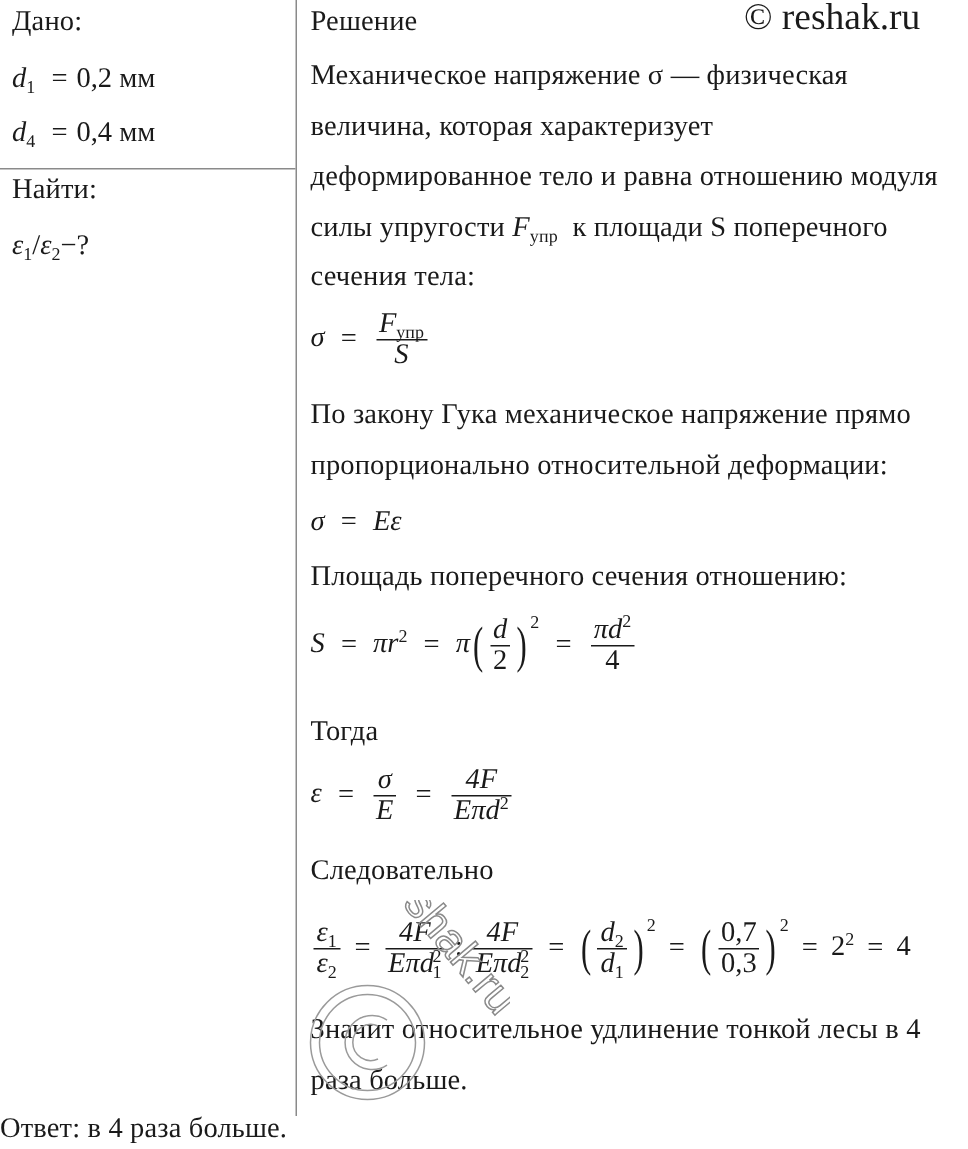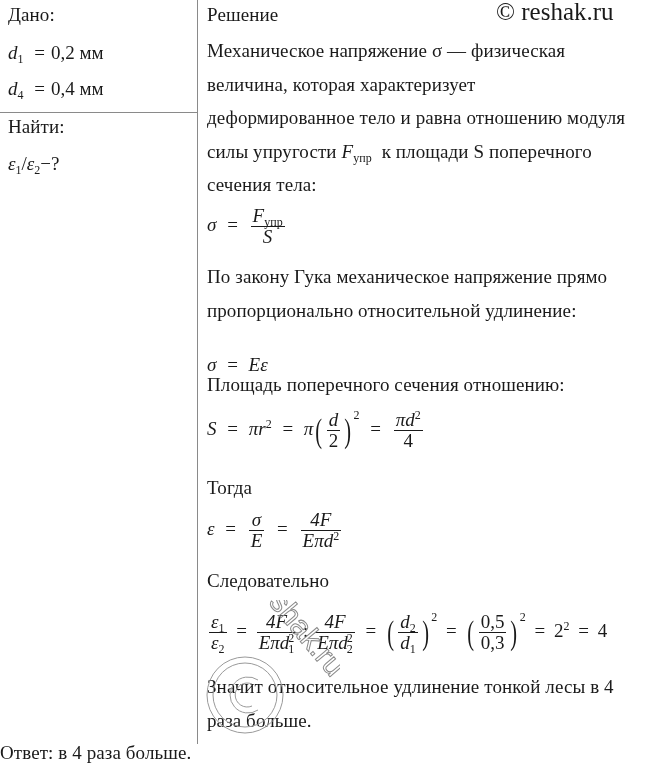--- a/index.html
+++ b/index.html
@@ -125,23 +125,23 @@
   <div class="abs math" style="left:207px; top:206px;">
     <span>σ</span>
     <span class="op">=</span>
     <span class="frac">
       <span class="num"><span>F</span><sub class="up">упр</sub></span>
       <span class="den">S</span>
     </span>
   </div>
 
   <div class="abs txt" style="left:207px; top:266px;">По закону Гука механическое напряжение прямо</div>
-  <div class="abs txt" style="left:207px; top:300px;">пропорционально относительной удлинение:</div>
+  <div class="abs txt" style="left:207px; top:300px;">пропорционально относительной деформации:</div>
 
-  <div class="abs math" style="left:207px; top:354px;">
+  <div class="abs math" style="left:207px; top:337px;">
     <span>σ</span>
     <span class="op">=</span>
     <span>Eε</span>
   </div>
 
   <div class="abs txt" style="left:207px; top:374px;">Площадь поперечного сечения отношению:</div>
 
   <div class="abs math" style="left:207px; top:410px;">
     <span>S</span>
     <span class="op">=</span>
@@ -166,21 +166,21 @@
 
   <div class="abs math" style="left:207px; top:612px;">
     <span class="frac"><span class="num"><span>ε</span><sub class="up">1</sub></span><span class="den"><span>ε</span><sub class="up">2</sub></span></span>
     <span class="op" style="margin:0 3px;">=</span>
     <span class="frac"><span class="num">4F</span><span class="den"><span>Eπd</span><sub class="up" style="margin-left:-1px;">1</sub><sup class="up" style="margin-left:-6px;">2</sup></span></span>
     <span class="up">:</span>
     <span class="frac"><span class="num">4F</span><span class="den"><span>Eπd</span><sub class="up" style="margin-left:-1px;">2</sub><sup class="up" style="margin-left:-6px;">2</sup></span></span>
     <span class="op" style="margin:0 4px;">=</span>
     <span class="paren">(</span><span class="frac"><span class="num"><span>d</span><sub class="up">2</sub></span><span class="den"><span>d</span><sub class="up">1</sub></span></span><span class="paren">)</span><sup class="up" style="vertical-align:16px;">2</sup>
     <span class="op" style="margin:0 4px;">=</span>
-    <span class="paren">(</span><span class="frac up"><span class="num">0,5</span><span class="den">0,3</span></span><span class="paren">)</span><sup class="up" style="vertical-align:16px;">2</sup>
+    <span class="paren">(</span><span class="frac up"><span class="num">0,7</span><span class="den">0,3</span></span><span class="paren">)</span><sup class="up" style="vertical-align:16px;">2</sup>
     <span class="op" style="margin:0 4px;">=</span>
     <span class="up">2</span><sup class="up">2</sup>
     <span class="op" style="margin:0 4px;">=</span>
     <span class="up">4</span>
   </div>
 
   <div class="abs txt" style="left:207px; top:676px;">Значит относительное удлинение тонкой лесы в 4</div>
   <div class="abs txt" style="left:207px; top:710px;">раза больше.</div>
 
   <svg class="wm" style="left:200px; top:600px;" width="140" height="140">

